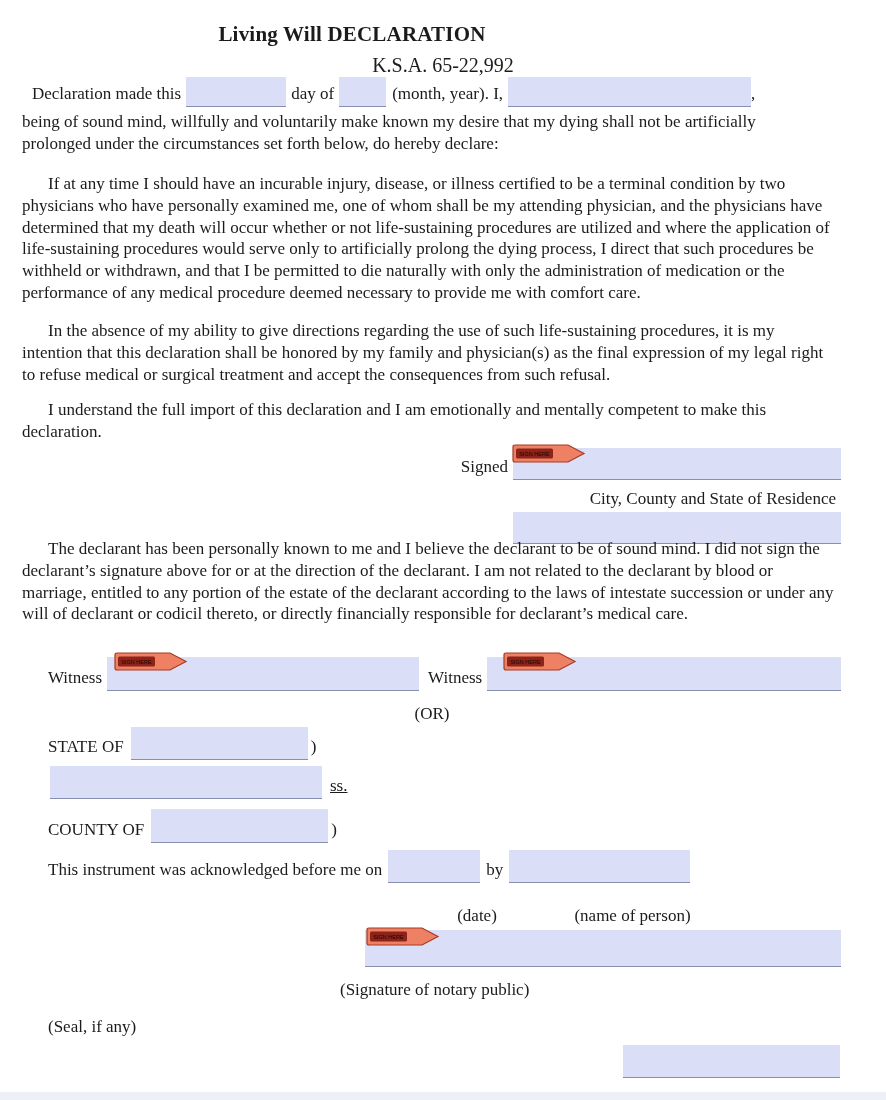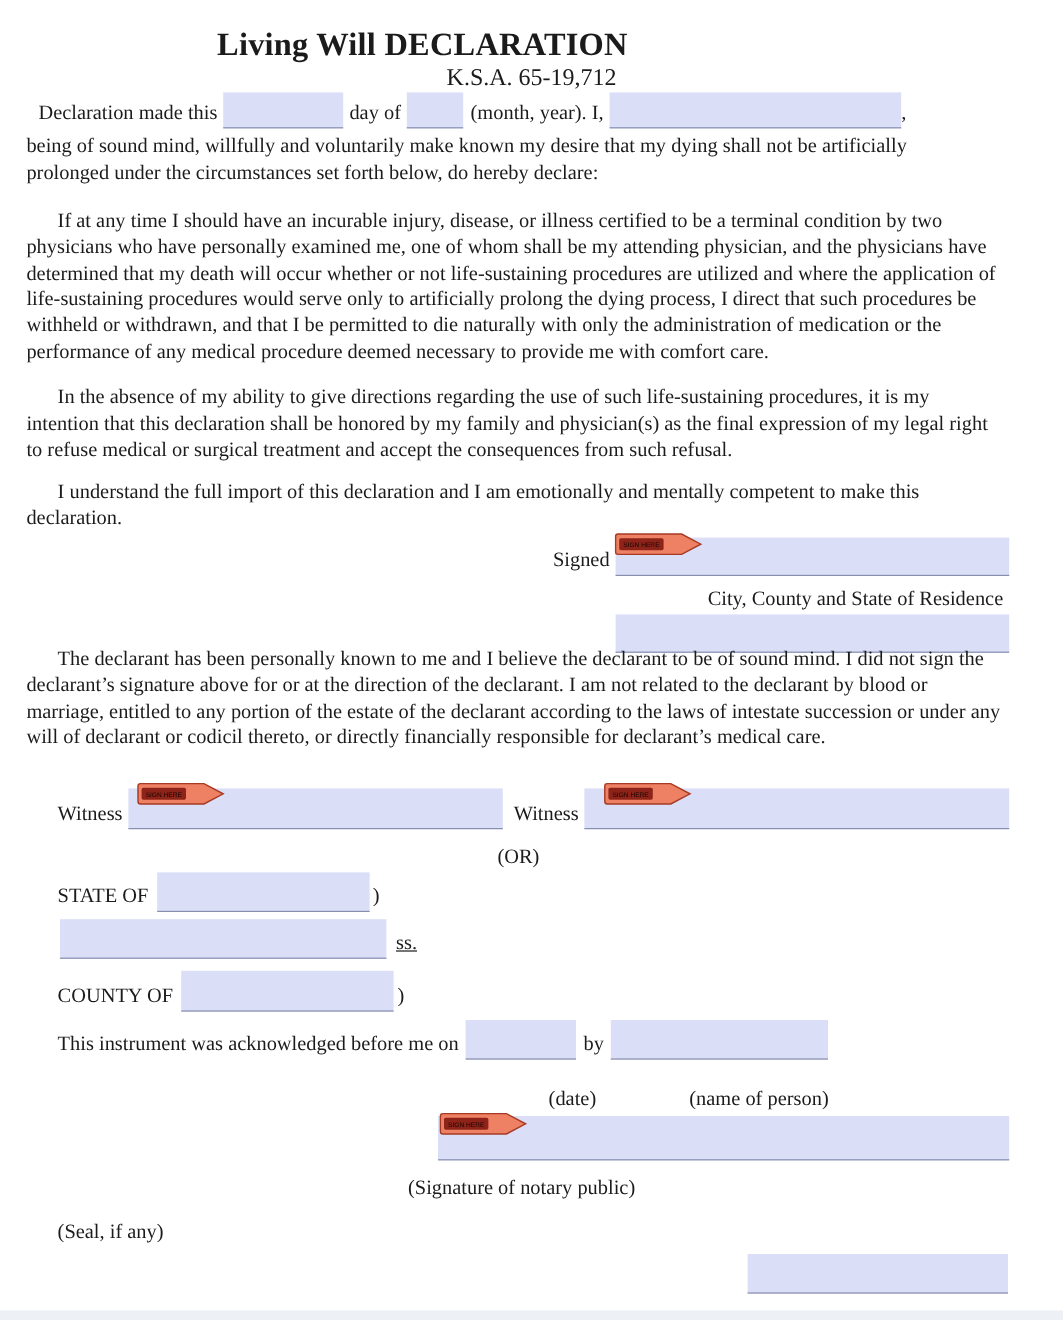--- a/index.html
+++ b/index.html
@@ -4,21 +4,21 @@
 <style>
   html,body { margin:0; padding:0; }
   body {
     width:886px; height:1100px; position:relative; overflow:hidden;
     background:#ffffff; color:#1b1b1b;
     font-family:"Liberation Serif","DejaVu Serif",serif;
     font-size:17px;
   }
   .abs { position:absolute; }
   .center { text-align:center; }
-  .doc-title { top:22px; left:0; width:704px; font-size:27px; font-weight:bold; letter-spacing:.2px; }
+  .doc-title { top:22px; left:0; width:704px; font-size:21px; font-weight:bold; letter-spacing:.2px; }
   .doc-sub   { top:54px; left:0; width:886px; font-size:20px; }
 
   p.para { margin:0; text-indent:26px; line-height:21.8px; }
 
   .row { position:absolute; display:flex; align-items:flex-end; }
   .row .lbl { padding-bottom:3px; white-space:nowrap; }
 
   input.field {
     background:#dbdef7;
     border:none; border-bottom:1.5px solid #868fae;
@@ -31,21 +31,21 @@
   .sign-tab { position:absolute; width:74px; height:19px; cursor:pointer; }
   .sign-tab svg { display:block; }
 
   .caption { position:absolute; text-align:center; }
   .strip { position:absolute; left:0; top:1092px; width:886px; height:8px; background:#edf0f5; }
 </style>
 </head>
 <body>
 
 <div class="abs center doc-title">Living Will DECLARATION</div>
-<div class="abs center doc-sub">K.S.A. 65-19,712</div>
+<div class="abs center doc-sub">K.S.A. 65-22,992</div>
 
 <div class="row" style="top:76px; left:22px; width:790px; height:31px;">
   <span class="lbl" style="margin-left:10px; margin-right:5px;">Declaration made this</span>
   <input class="field h30" style="width: 100px;" type="text" value="">
   <span class="lbl" style="margin:0 5px;">day of</span>
   <input class="field h30" style="width: 47px;" type="text" value="">
   <span class="lbl" style="margin:0 5px 0 6px;">(month, year). I,</span>
   <input class="field h30" style="width: 243px;" type="text" value="">
   <span class="lbl">,</span>
 </div>

